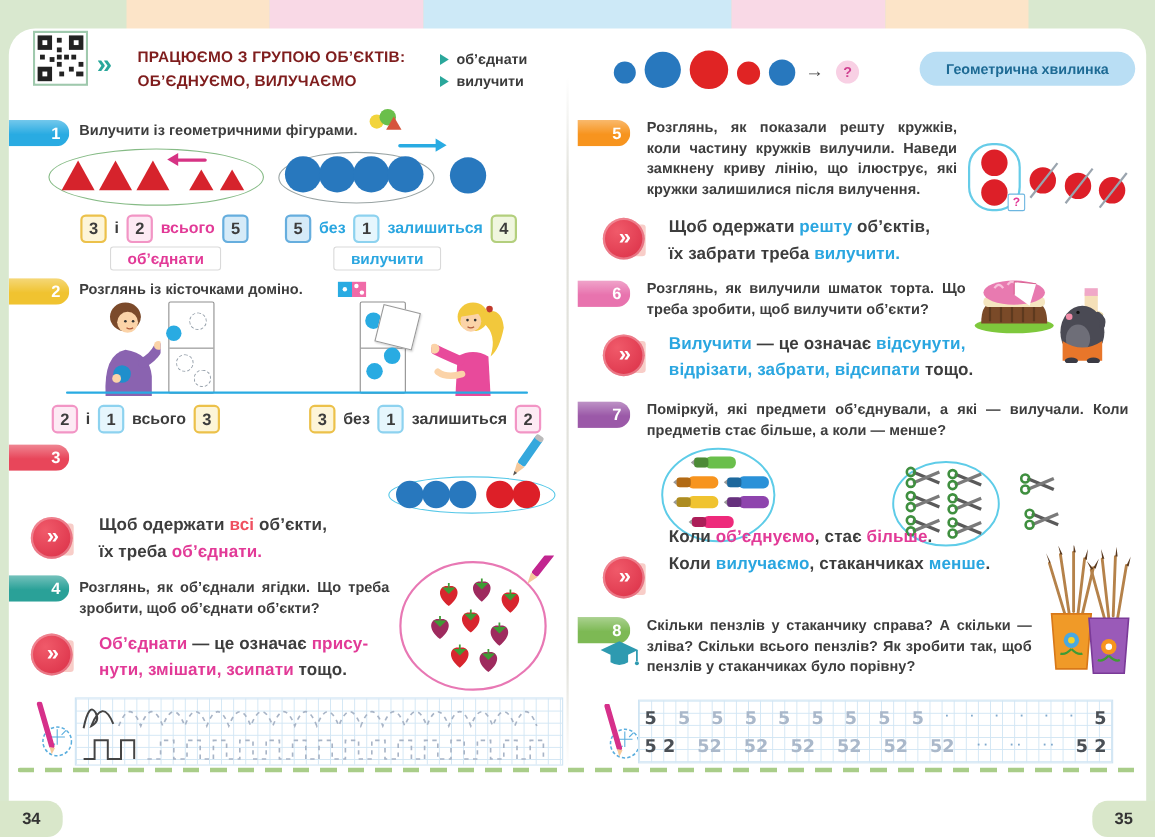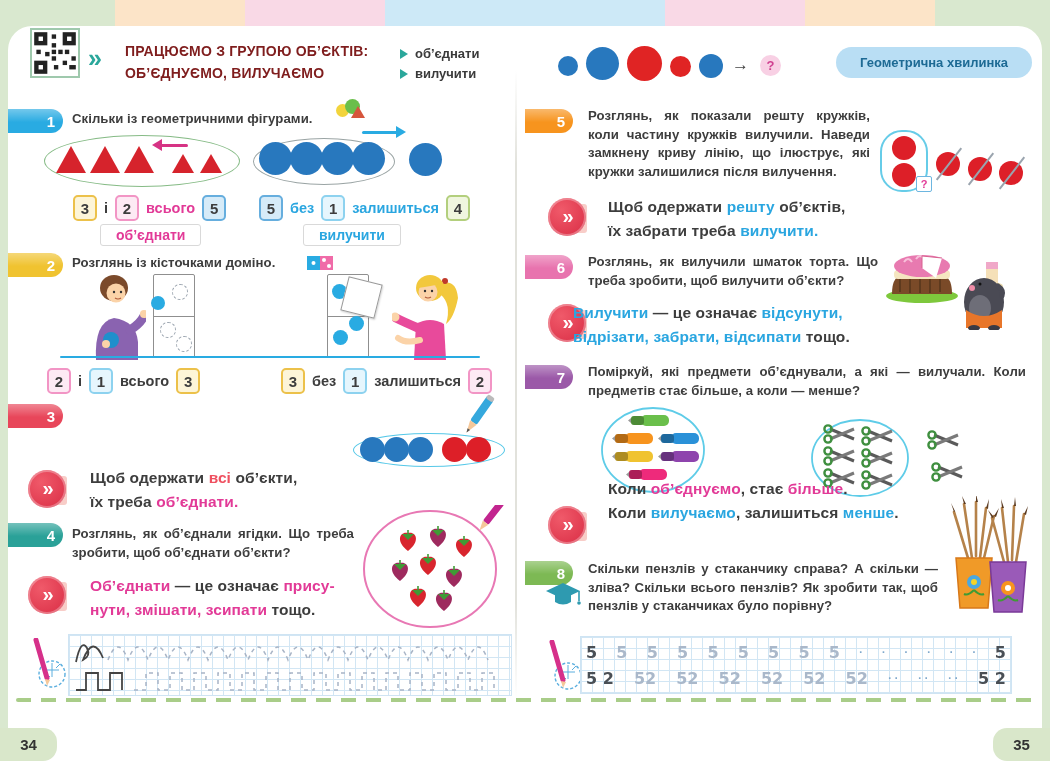--- a/index.html
+++ b/index.html
@@ -125,21 +125,21 @@
     <span class="hcirc" style="left:586px;top:47px;width:33px;height:33px;background:#2878be"></span>
     <span class="hcirc" style="left:627px;top:46px;width:35px;height:35px;background:#e02424"></span>
     <span class="hcirc" style="left:670px;top:56px;width:21px;height:21px;background:#e02424"></span>
     <span class="hcirc" style="left:699px;top:54px;width:24px;height:24px;background:#2878be"></span>
     <span class="abs hdr-arrow" style="left:732px;top:55px">→</span>
     <span class="abs q-circle" style="left:760px;top:55px;width:21px;height:21px">?</span>
   </div>
   <div class="abs geo-pill" style="left:836px;top:47px;width:196px;height:31px">Геометрична хвилинка</div>
 
   <div class="task-badge" style="left:8px;top:109px;width:55px;background-color:#29abe2">1</div>
-  <div class="task-text" style="left:72px;top:110px;width:260px">Скільки із геометричними фігурами.</div>
+  <div class="task-text" style="left:72px;top:110px;width:260px">Вилучити із геометричними фігурами.</div>
 
   <span class="circ" style="left:336px;top:104px;width:13px;height:13px;background:#f2d43c"></span>
   <span class="circ" style="left:345px;top:99px;width:15px;height:15px;background:#6abf4b"></span>
   <span class="tri" style="left:351px;top:106px;border-width:0 7px 12px 7px;border-color:transparent transparent #d6553c transparent"></span>
 
   <div class="oval" style="left:44px;top:135px;width:196px;height:52px;border:1.6px solid #86bb86"></div>
   <span class="tri" style="left:56px;top:146px;border-width:0 15px 27px 15px;border-color:transparent transparent #d6232c transparent"></span>
   <span class="tri" style="left:90px;top:146px;border-width:0 15px 27px 15px;border-color:transparent transparent #d6232c transparent"></span>
   <span class="tri" style="left:124px;top:146px;border-width:0 15px 27px 15px;border-color:transparent transparent #d6232c transparent"></span>
   <span class="tri" style="left:172px;top:154px;border-width:0 11px 19px 11px;border-color:transparent transparent #d6232c transparent"></span>
@@ -343,21 +343,21 @@
     <circle cx="14" cy="38" r="3" fill="#f08ca8"></circle>
     <circle cx="22" cy="34" r="1.5" fill="#111"></circle>
     <path d="M40,36 Q46,40 44,46" stroke="#4a4a54" stroke-width="5" fill="none" stroke-linecap="round"></path>
     <ellipse cx="16" cy="78" rx="6" ry="3" fill="#3a3a44"></ellipse>
       <ellipse cx="36" cy="78" rx="6" ry="3" fill="#3a3a44"></ellipse>
   </svg>
   <div class="rule-marker" style="left:548px;top:304px">
     <span class="rm-tab"></span>
     <span class="rm-circle">»</span>
   </div>
-  <div class="rule-text" style="left:573px;top:301px"><span class="c-b">Вилучити</span><span class="c-d"> — це означає </span><span class="c-b">відсунути,</span><br><span class="c-b">відрізати, забрати, відсипати</span><span class="c-d"> тощо.</span></div>
+  <div class="rule-text" style="left:608px;top:301px"><span class="c-b">Вилучити</span><span class="c-d"> — це означає </span><span class="c-b">відсунути,</span><br><span class="c-b">відрізати, забрати, відсипати</span><span class="c-d"> тощо.</span></div>
 
   <div class="task-badge" style="left:525px;top:365px;width:48px;background-color:#9b59a8">7</div>
   <div class="task-text" style="left:588px;top:363px;width:438px">Поміркуй, які предмети об’єднували, а які — вилучали. Коли предметів стає більше, а коли — менше?</div>
   <svg class="abs" style="left:600px;top:406px" width="110" height="88" viewBox="0 0 110 88">
     <defs>
       <g id="marker">
           <rect x="13" y="1" width="28" height="11" rx="5" fill="currentColor"></rect>
           <rect x="3" y="2" width="13" height="9" rx="3" fill="currentColor"></rect>
           <rect x="3" y="2" width="13" height="9" rx="3" fill="#000" opacity=".28"></rect>
           <path d="M3,4 L0,6.5 L3,9 Z" fill="#000" opacity=".4"></path>
@@ -387,21 +387,21 @@
       <use href="#scis" x="52" y="34"></use>
     <use href="#scis" x="14" y="54"></use>
       <use href="#scis" x="52" y="56"></use>
     <use href="#scis" x="118" y="16"></use>
       <use href="#scis" x="122" y="48"></use>
   </svg>
   <div class="rule-marker" style="left:548px;top:506px">
     <span class="rm-tab"></span>
     <span class="rm-circle">»</span>
   </div>
-  <div class="rule-text" style="left:608px;top:477px"><span class="c-d">Коли </span><span class="c-m">об’єднуємо</span><span class="c-d">, стає </span><span class="c-m">більше</span><span class="c-d">.</span><br><span class="c-d">Коли </span><span class="c-b">вилучаємо</span><span class="c-d">, залишиться </span><span class="c-b">менше</span><span class="c-d">.</span></div>
+  <div class="rule-text" style="left:608px;top:477px"><span class="c-d">Коли </span><span class="c-m">об’єднуємо</span><span class="c-d">, стає </span><span class="c-m">більше</span><span class="c-d">.</span><br><span class="c-d">Коли </span><span class="c-b">вилучаємо</span><span class="c-d">, стаканчиках </span><span class="c-b">менше</span><span class="c-d">.</span></div>
 
   <div class="task-badge" style="left:525px;top:561px;width:48px;background-color:#7db954">8</div>
   <svg class="abs" style="left:545px;top:582px" width="36" height="26" viewBox="0 0 36 26">
     <path d="M18,1 L35,9 L18,17 L1,9 Z" fill="#2e9ab0"></path>
     <path d="M10,13 L10,20 Q18,25 26,20 L26,13" fill="#2e9ab0"></path>
     <line x1="34" y1="9" x2="34" y2="19" stroke="#2e9ab0" stroke-width="1.6"></line>
     <circle cx="34" cy="21" r="1.8" fill="#2e9ab0"></circle>
   </svg>
   <div class="task-text" style="left:588px;top:560px;width:350px">Скільки пензлів у стаканчику справа? А скільки — зліва? Скільки всього пензлів? Як зробити так, щоб пензлів у стаканчиках було порівну?</div>
   <svg class="abs" style="left:948px;top:496px" width="80" height="126" viewBox="0 0 80 126">

